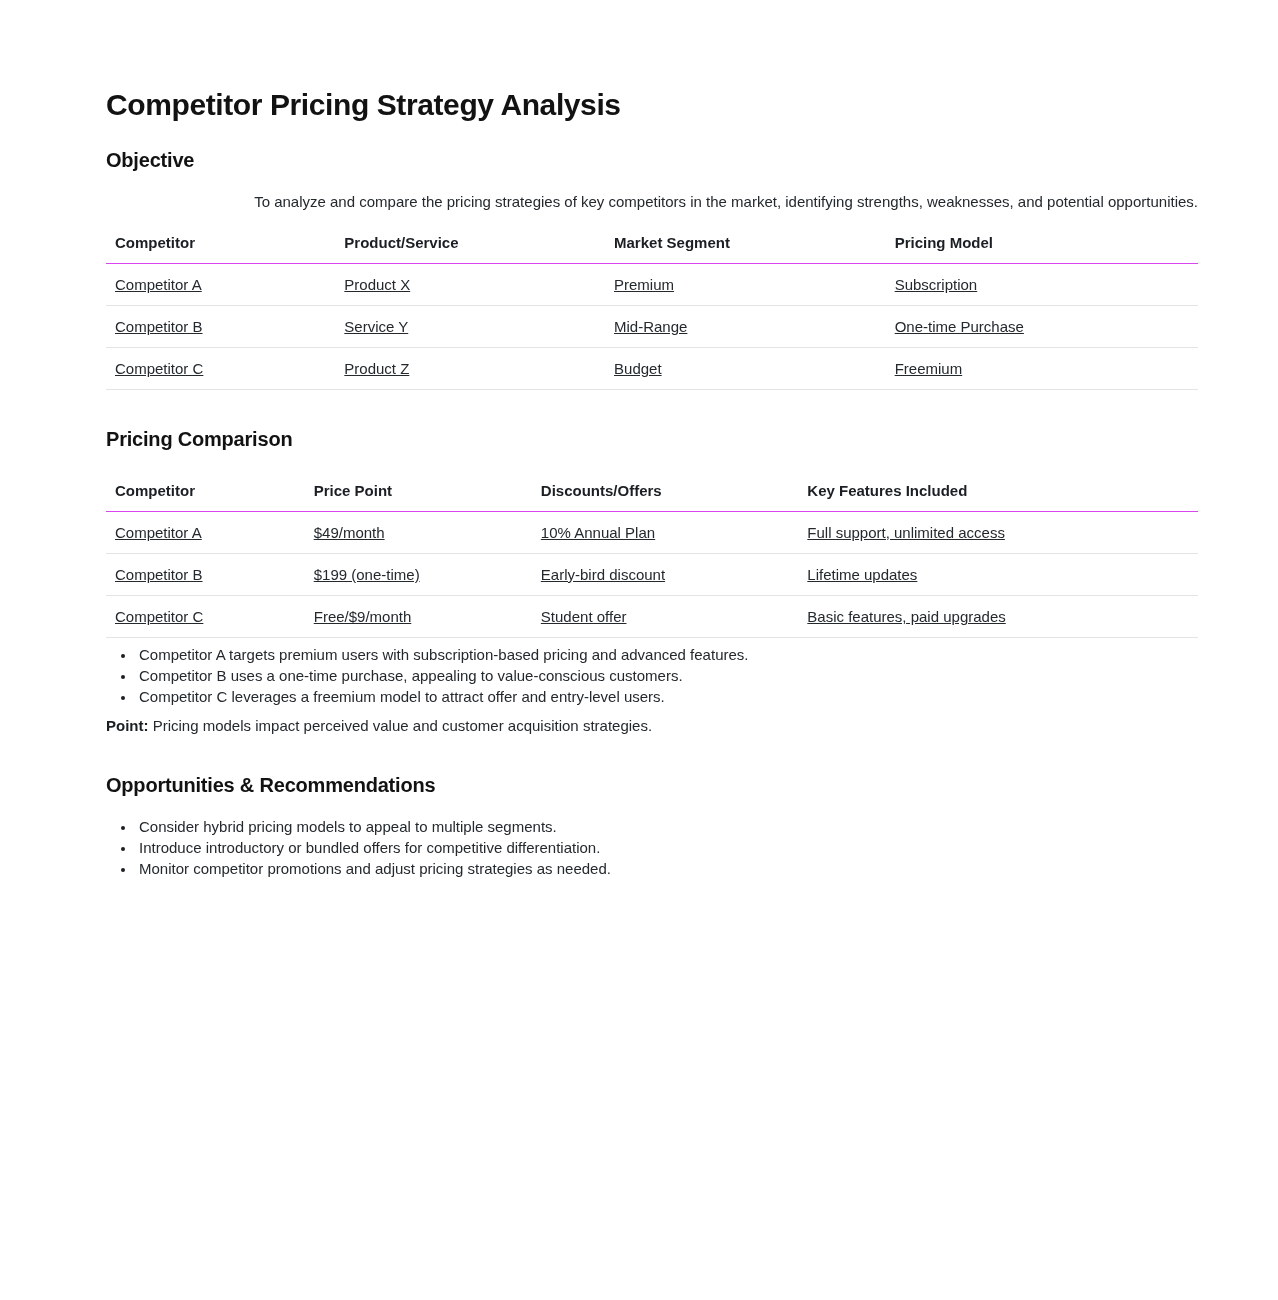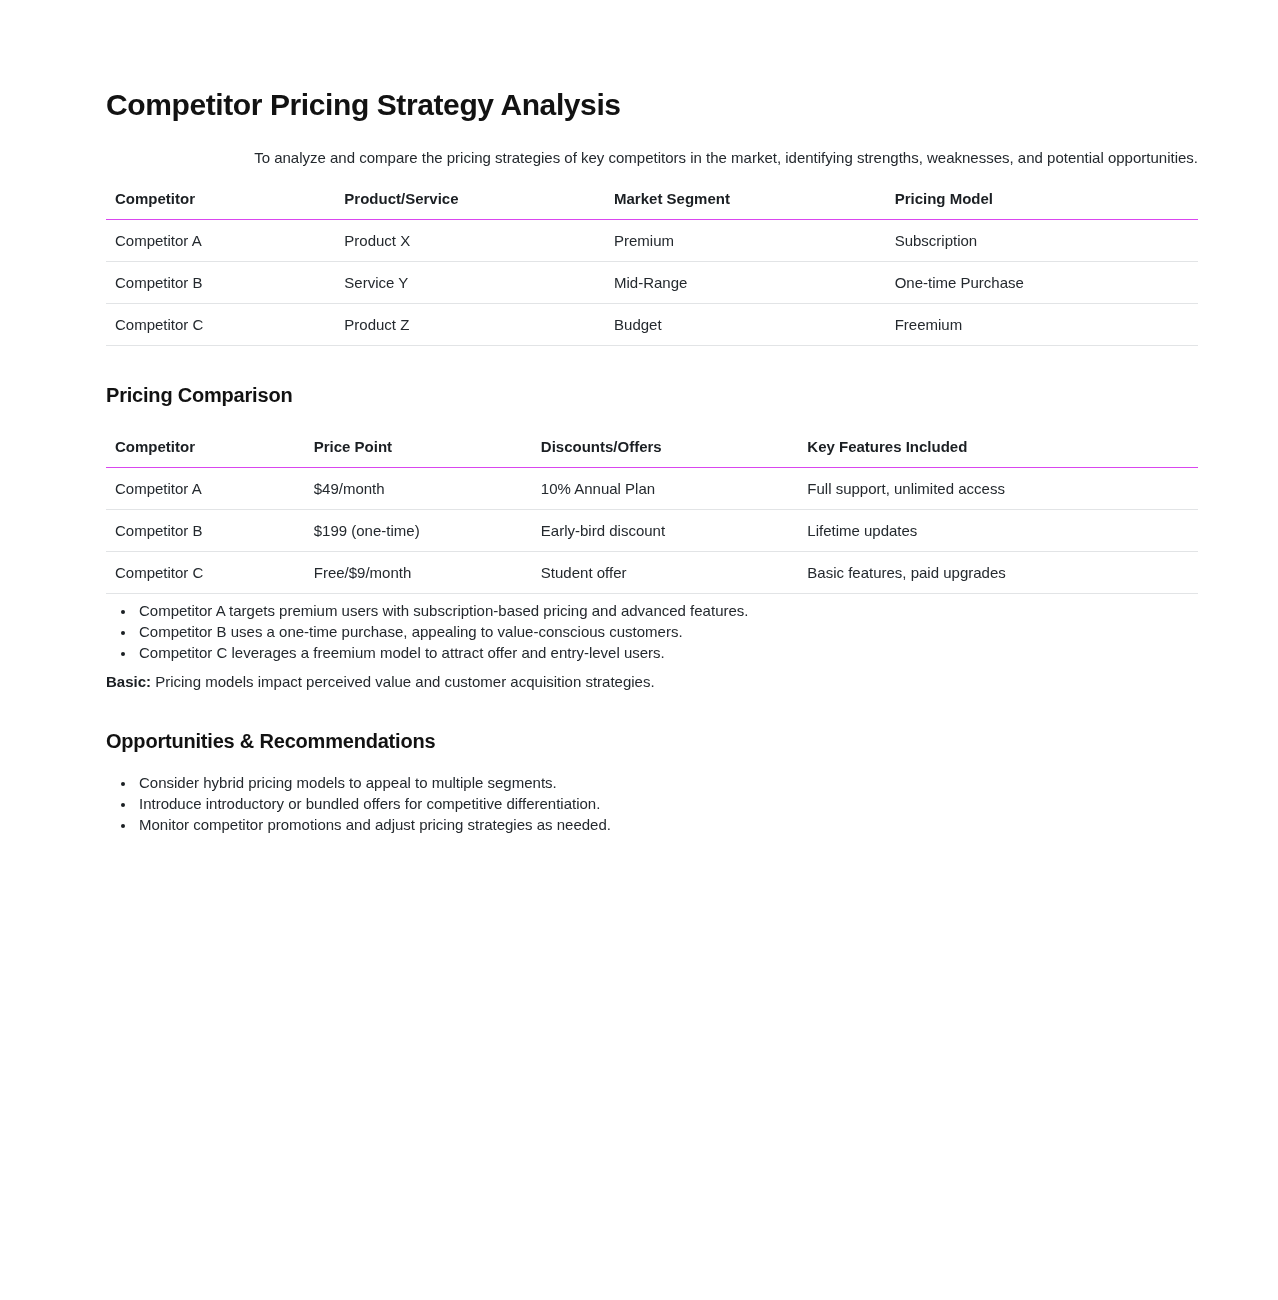--- a/index.html
+++ b/index.html
@@ -57,20 +57,21 @@
     color: #1b1f23;
     padding: 10px 9px;
     border-bottom: 1px solid #d946ef;
     line-height: 21px;
   }
   td {
     padding: 10px 9px;
     border-bottom: 1px solid #e2e4e6;
     line-height: 21px;
     color: #24292e;
+    text-decoration: underline;
   }
   .t1 col.c1 { width: 21.0%; }
   .t1 col.c2 { width: 24.7%; }
   .t1 col.c3 { width: 25.7%; }
   .t1 col.c4 { width: 28.6%; }
   .t2 col.c1 { width: 18.2%; }
   .t2 col.c2 { width: 20.8%; }
   .t2 col.c3 { width: 24.4%; }
   .t2 col.c4 { width: 36.6%; }
   ul.bullets {
@@ -97,20 +98,21 @@
     color: #1b1f23;
   }
 </style>
 </head>
 <body>
 
 <div class="doc">
 
   <h1>Competitor Pricing Strategy Analysis</h1>
 
+  <h2>Objective</h2>
   <p class="body-text">To analyze and compare the pricing strategies of key competitors in the market, identifying strengths, weaknesses, and potential opportunities.</p>
 
   <table class="t1">
     <colgroup>
         <col class="c1">
         <col class="c2">
         <col class="c3">
         <col class="c4">
       </colgroup>
   <thead>
@@ -179,21 +181,21 @@
           <td>Basic features, paid upgrades</td>
         </tr>
       </tbody>
     </table>
 
   <ul class="bullets">
       <li>Competitor A targets premium users with subscription-based pricing and advanced features.</li>
       <li>Competitor B uses a one-time purchase, appealing to value-conscious customers.</li>
       <li>Competitor C leverages a freemium model to attract offer and entry-level users.</li>
     </ul>
-  <p class="note"><span class="note-label">Basic:</span><span> Pricing models impact perceived value and customer acquisition strategies.</span></p>
+  <p class="note"><span class="note-label">Point:</span><span> Pricing models impact perceived value and customer acquisition strategies.</span></p>
 
   <h2 class="sec">Opportunities &amp; Recommendations</h2>
   <ul class="bullets">
       <li>Consider hybrid pricing models to appeal to multiple segments.</li>
       <li>Introduce introductory or bundled offers for competitive differentiation.</li>
       <li>Monitor competitor promotions and adjust pricing strategies as needed.</li>
     </ul>
 
 </div>
 

